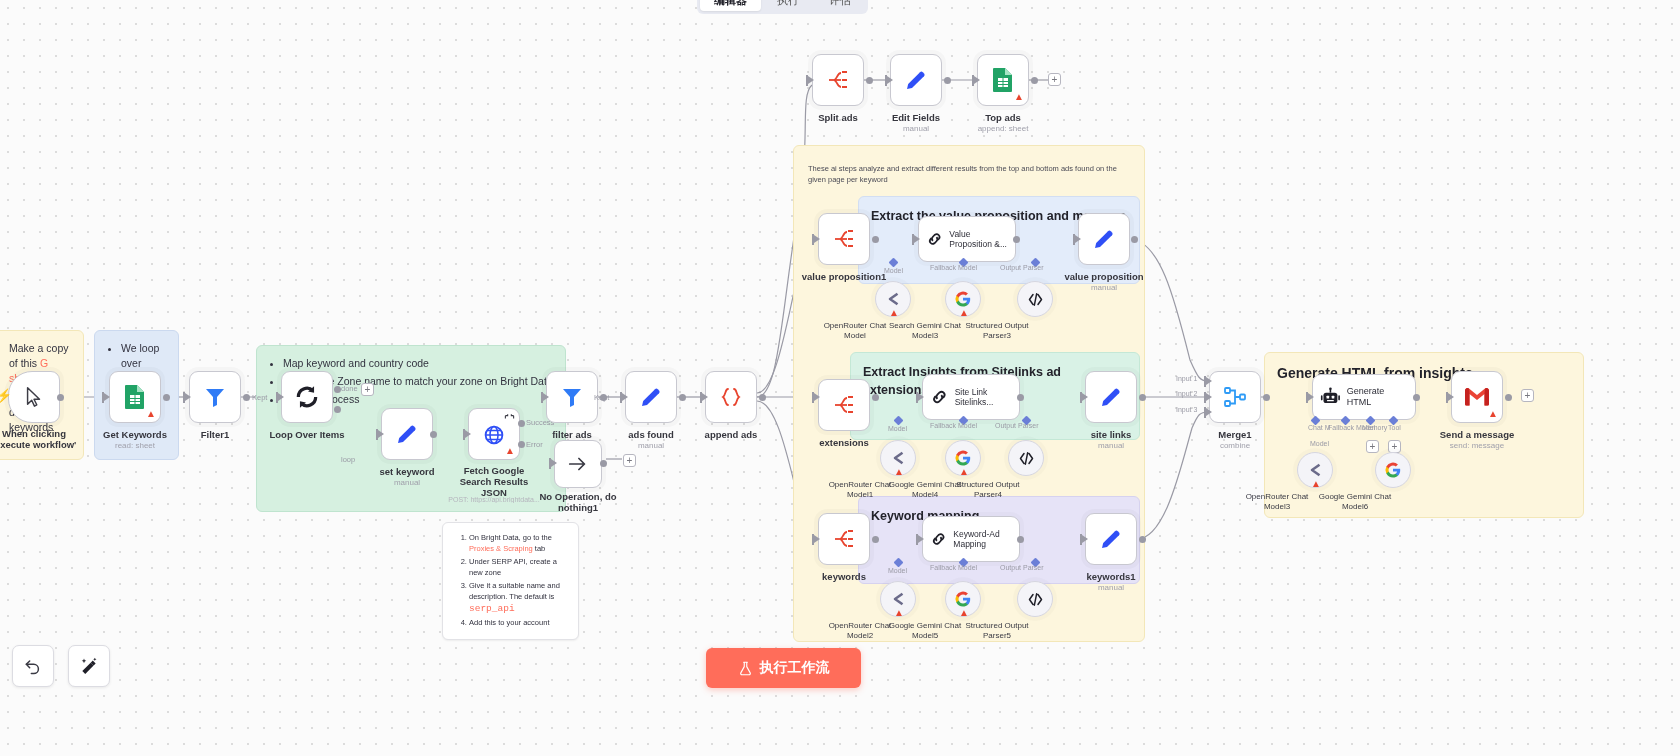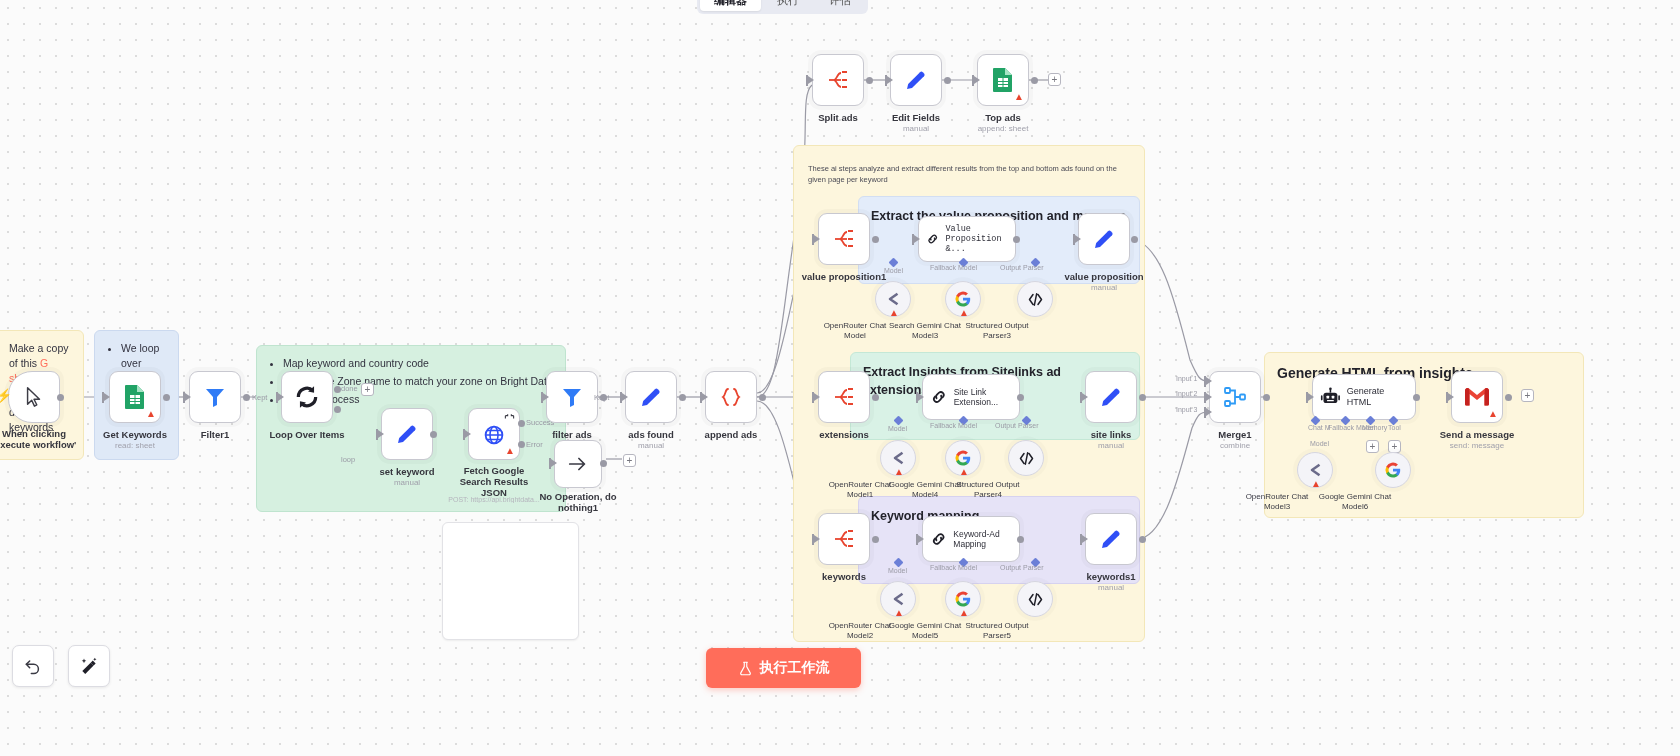--- a/index.html
+++ b/index.html
@@ -226,20 +226,26 @@
 
   <div class="sticky green" style="left:256px; top:345px; width:310px; height:167px;">
     <ul>
       <li>Map keyword and country code</li>
       <li>Update the Zone name to match your zone on Bright Data</li>
       <li>Run the process</li>
     </ul>
   </div>
 
   <div class="sticky white" style="left:442px; top:522px; width:137px; height:118px;">
+    <ol style="font-size:7.5px; line-height:1.4;">
+      <li>On Bright Data, go to the <span class="lnk">Proxies &amp; Scraping</span> tab</li>
+      <li>Under SERP API, create a new zone</li>
+      <li>Give it a suitable name and description. The default is <span class="mono">serp_api</span></li>
+      <li>Add this to your account</li>
+    </ol>
   </div>
 
   <div class="sticky yellow" style="left:793px; top:145px; width:352px; height:497px; padding:12px 14px;">
     <p style="font-size:7.5px; color:#4a4a55; line-height:1.4; margin-top:6px;">These ai steps analyze and extract different results from the top and bottom ads found on the given page per keyword</p>
   </div>
 
   <div class="sticky lblue" style="left:858px; top:196px; width:282px; height:88px;">
     <h4>Extract the value proposition and message</h4>
   </div>
 
@@ -462,21 +468,21 @@
         <path d="M8 12 C11 12 11 19 15 19" fill="none" stroke="#e8442e" stroke-width="1.8"></path>
         <path d="M16 4 h5 M16 12 h5 M16 19 h5" stroke="#e8442e" stroke-width="1.8"></path>
       </svg>
     </div>
     <div class="nlabel">value proposition1</div>
   </div>
   <div class="inbar" style="left:812px; top:234px;"></div>
   <div class="arrowin" style="left:814px; top:235px;"></div>
   <div class="dot" style="left:872px; top:236px;"></div>
 
-  <div class="ainode" style="left:918px; top:216px;font-family:Liberation Mono, monospace;">
+  <div class="ainode" style="left:918px; top:216px;">
     <svg width="24" height="24" viewBox="0 0 24 24">
       <path d="M9.5 14.5 a4 4 0 0 1 0 -5.6 l2.8 -2.8 a4 4 0 0 1 5.6 5.6 l-1.4 1.4" fill="none" stroke="#1f1f28" stroke-width="2.4"></path>
       <path d="M14.5 9.5 a4 4 0 0 1 0 5.6 l-2.8 2.8 a4 4 0 0 1 -5.6 -5.6 l1.4 -1.4" fill="none" stroke="#1f1f28" stroke-width="2.4"></path>
     </svg>
     <div class="txt">Value Proposition &amp;...</div>
   </div>
   <div class="inbar" style="left:912px; top:234px;"></div>
   <div class="arrowin" style="left:914px; top:235px;"></div>
   <div class="dot" style="left:1013px; top:236px;"></div>
   <div class="diamond" style="left:890px; top:259px;"></div>
@@ -518,42 +524,42 @@
   </div>
   <div class="clabel" style="left:925px; top:321px;">Search Gemini Chat Model3</div>
 
   <div class="circ" style="left:1017px; top:281px;">
     <svg width="17" height="17" viewBox="0 0 24 24">
       <path d="M8.5 5 L3.5 12 L8.5 19 M15.5 5 L20.5 12 L15.5 19 M13.6 4 L10.4 20" fill="none" stroke="#1f1f28" stroke-width="2.1" stroke-linecap="round" stroke-linejoin="round"></path>
     </svg>
   </div>
   <div class="clabel" style="left:997px; top:321px;">Structured Output Parser3</div>
 
-  <div class="node" style="left:818px; top:371px;">
+  <div class="node" style="left:818px; top:379px;">
     <div class="nbox">
       <svg width="24" height="24" viewBox="0 0 24 24">
         <path d="M3 12 h5" stroke="#e8442e" stroke-width="1.8"></path>
         <path d="M8 12 C11 12 11 5 15 5" fill="none" stroke="#e8442e" stroke-width="1.8"></path>
         <path d="M8 12 h7" stroke="#e8442e" stroke-width="1.8"></path>
         <path d="M8 12 C11 12 11 19 15 19" fill="none" stroke="#e8442e" stroke-width="1.8"></path>
         <path d="M16 4 h5 M16 12 h5 M16 19 h5" stroke="#e8442e" stroke-width="1.8"></path>
       </svg>
     </div>
     <div class="nlabel">extensions</div>
   </div>
   <div class="inbar" style="left:812px; top:392px;"></div>
   <div class="arrowin" style="left:814px; top:393px;"></div>
   <div class="dot" style="left:872px; top:394px;"></div>
 
   <div class="ainode" style="left:922px; top:374px;">
     <svg width="24" height="24" viewBox="0 0 24 24">
       <path d="M9.5 14.5 a4 4 0 0 1 0 -5.6 l2.8 -2.8 a4 4 0 0 1 5.6 5.6 l-1.4 1.4" fill="none" stroke="#1f1f28" stroke-width="2.4"></path>
       <path d="M14.5 9.5 a4 4 0 0 1 0 5.6 l-2.8 2.8 a4 4 0 0 1 -5.6 -5.6 l1.4 -1.4" fill="none" stroke="#1f1f28" stroke-width="2.4"></path>
     </svg>
-    <div class="txt">Site Link Extension...</div>
+    <div class="txt">Site Link Sitelinks...</div>
   </div>
   <div class="inbar" style="left:916px; top:392px;"></div>
   <div class="arrowin" style="left:918px; top:393px;"></div>
   <div class="dot" style="left:1017px; top:394px;"></div>
   <div class="diamond" style="left:895px; top:417px;"></div>
   <div class="diamond" style="left:960px; top:417px;"></div>
   <div class="diamond" style="left:1023px; top:417px;"></div>
   <div class="portlbl" style="left:888px; top:425px;">Model</div>
   <div class="portlbl" style="left:930px; top:422px;">Fallback Model</div>
   <div class="portlbl" style="left:995px; top:422px;">Output Parser</div>

